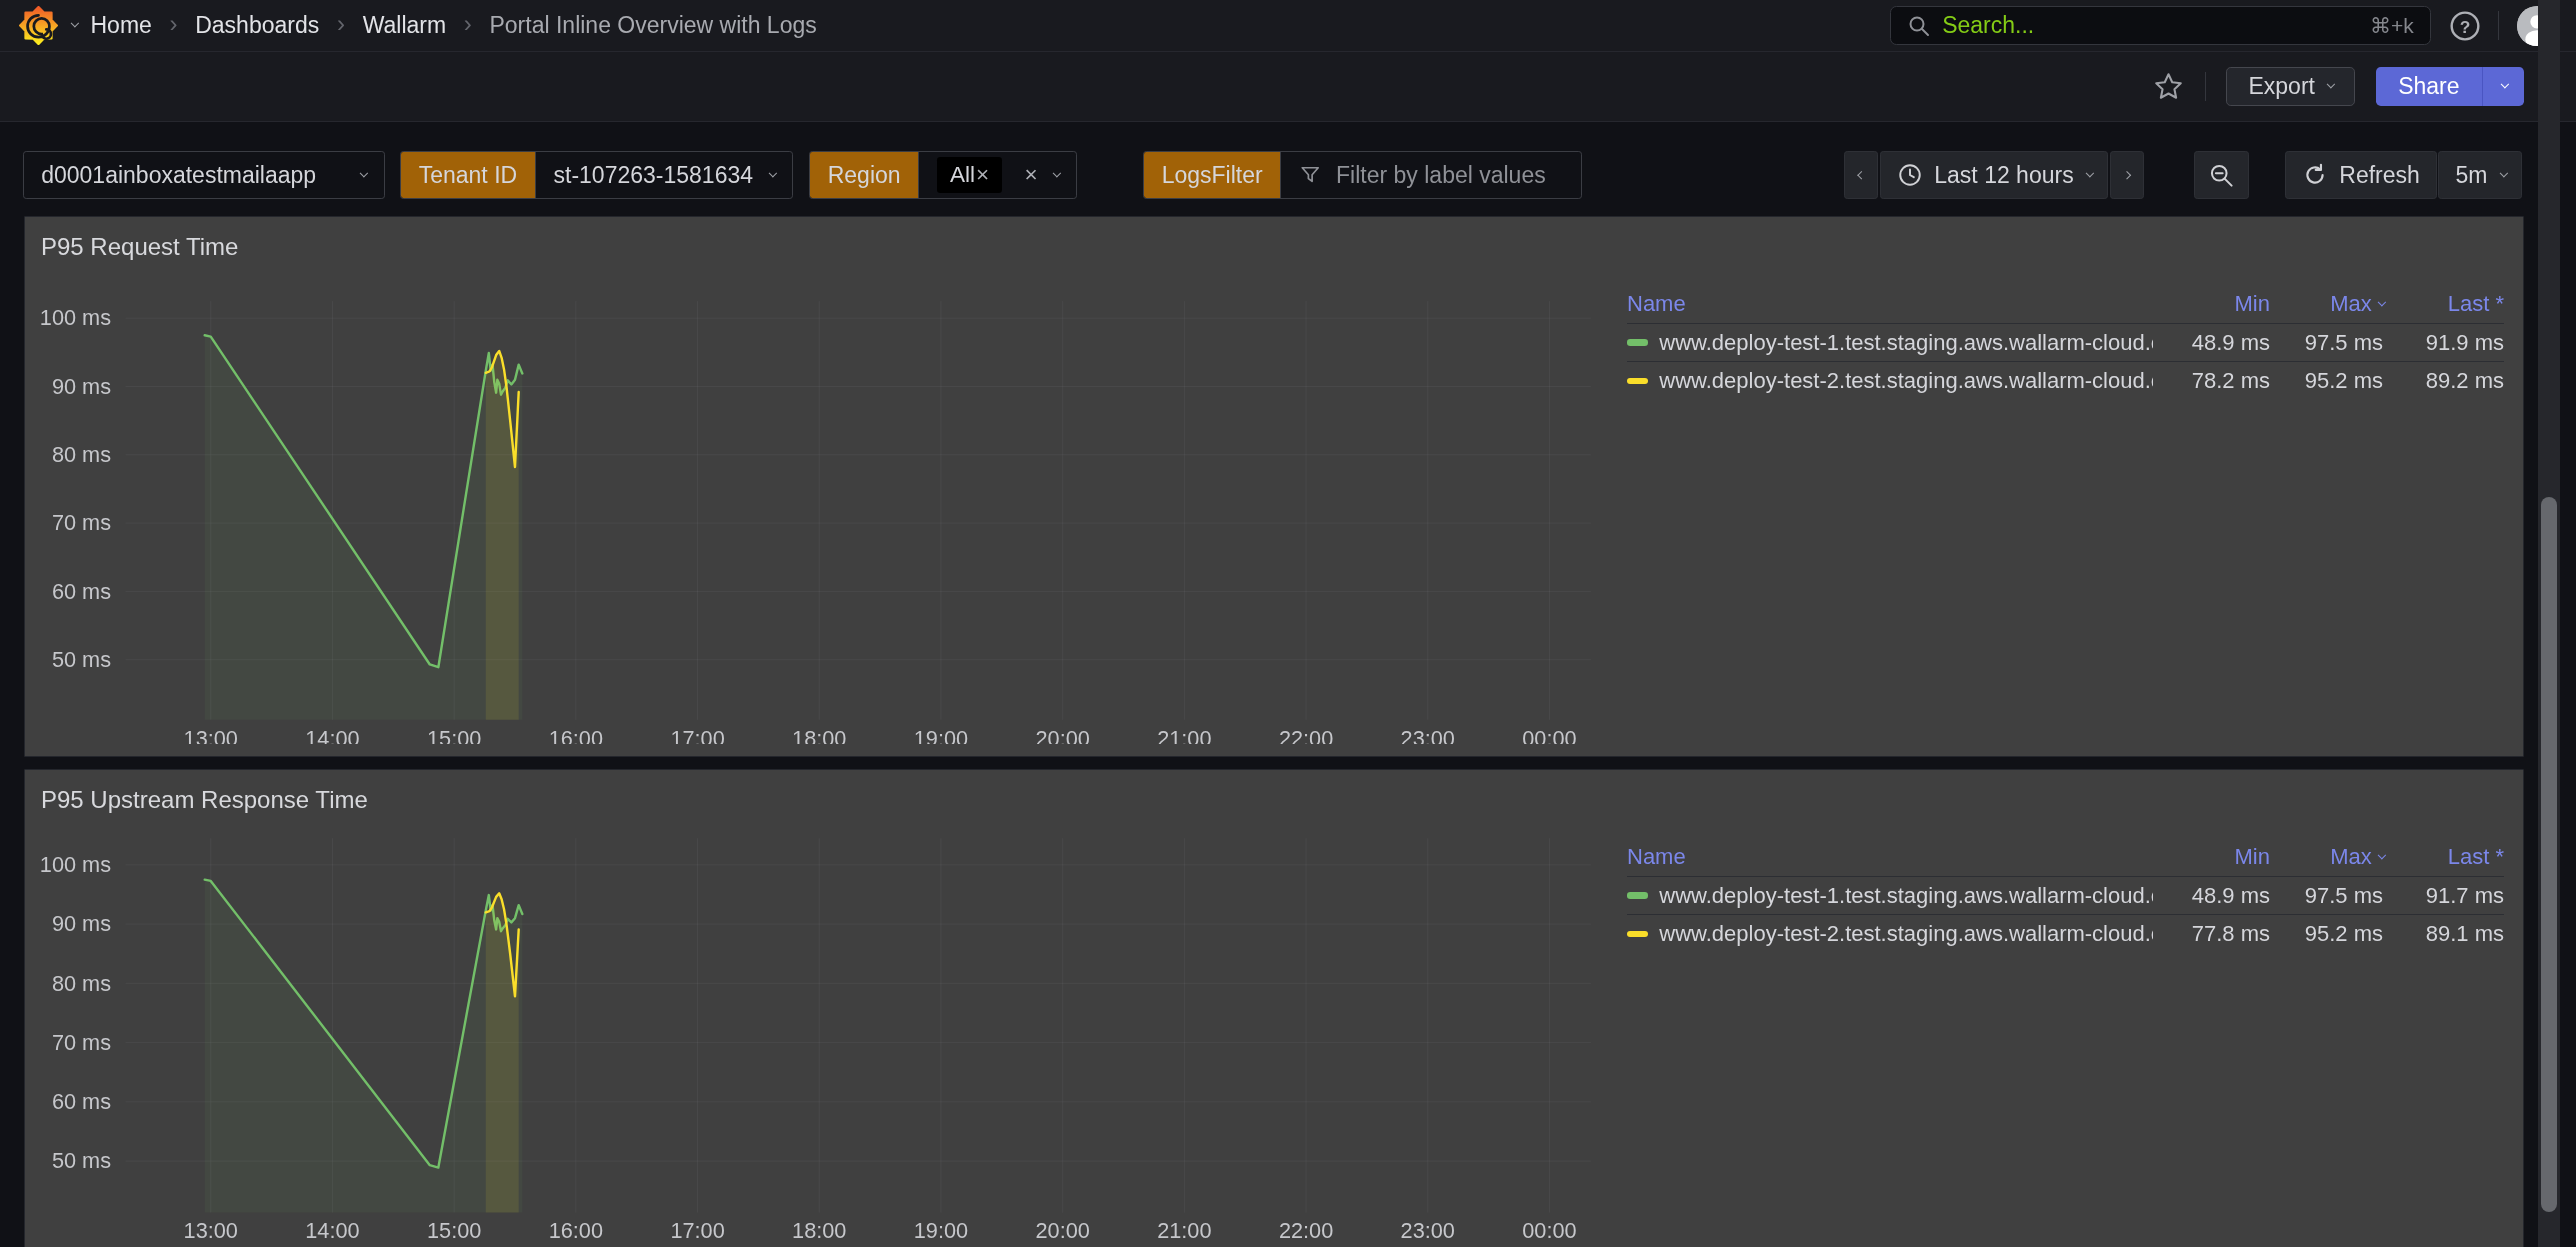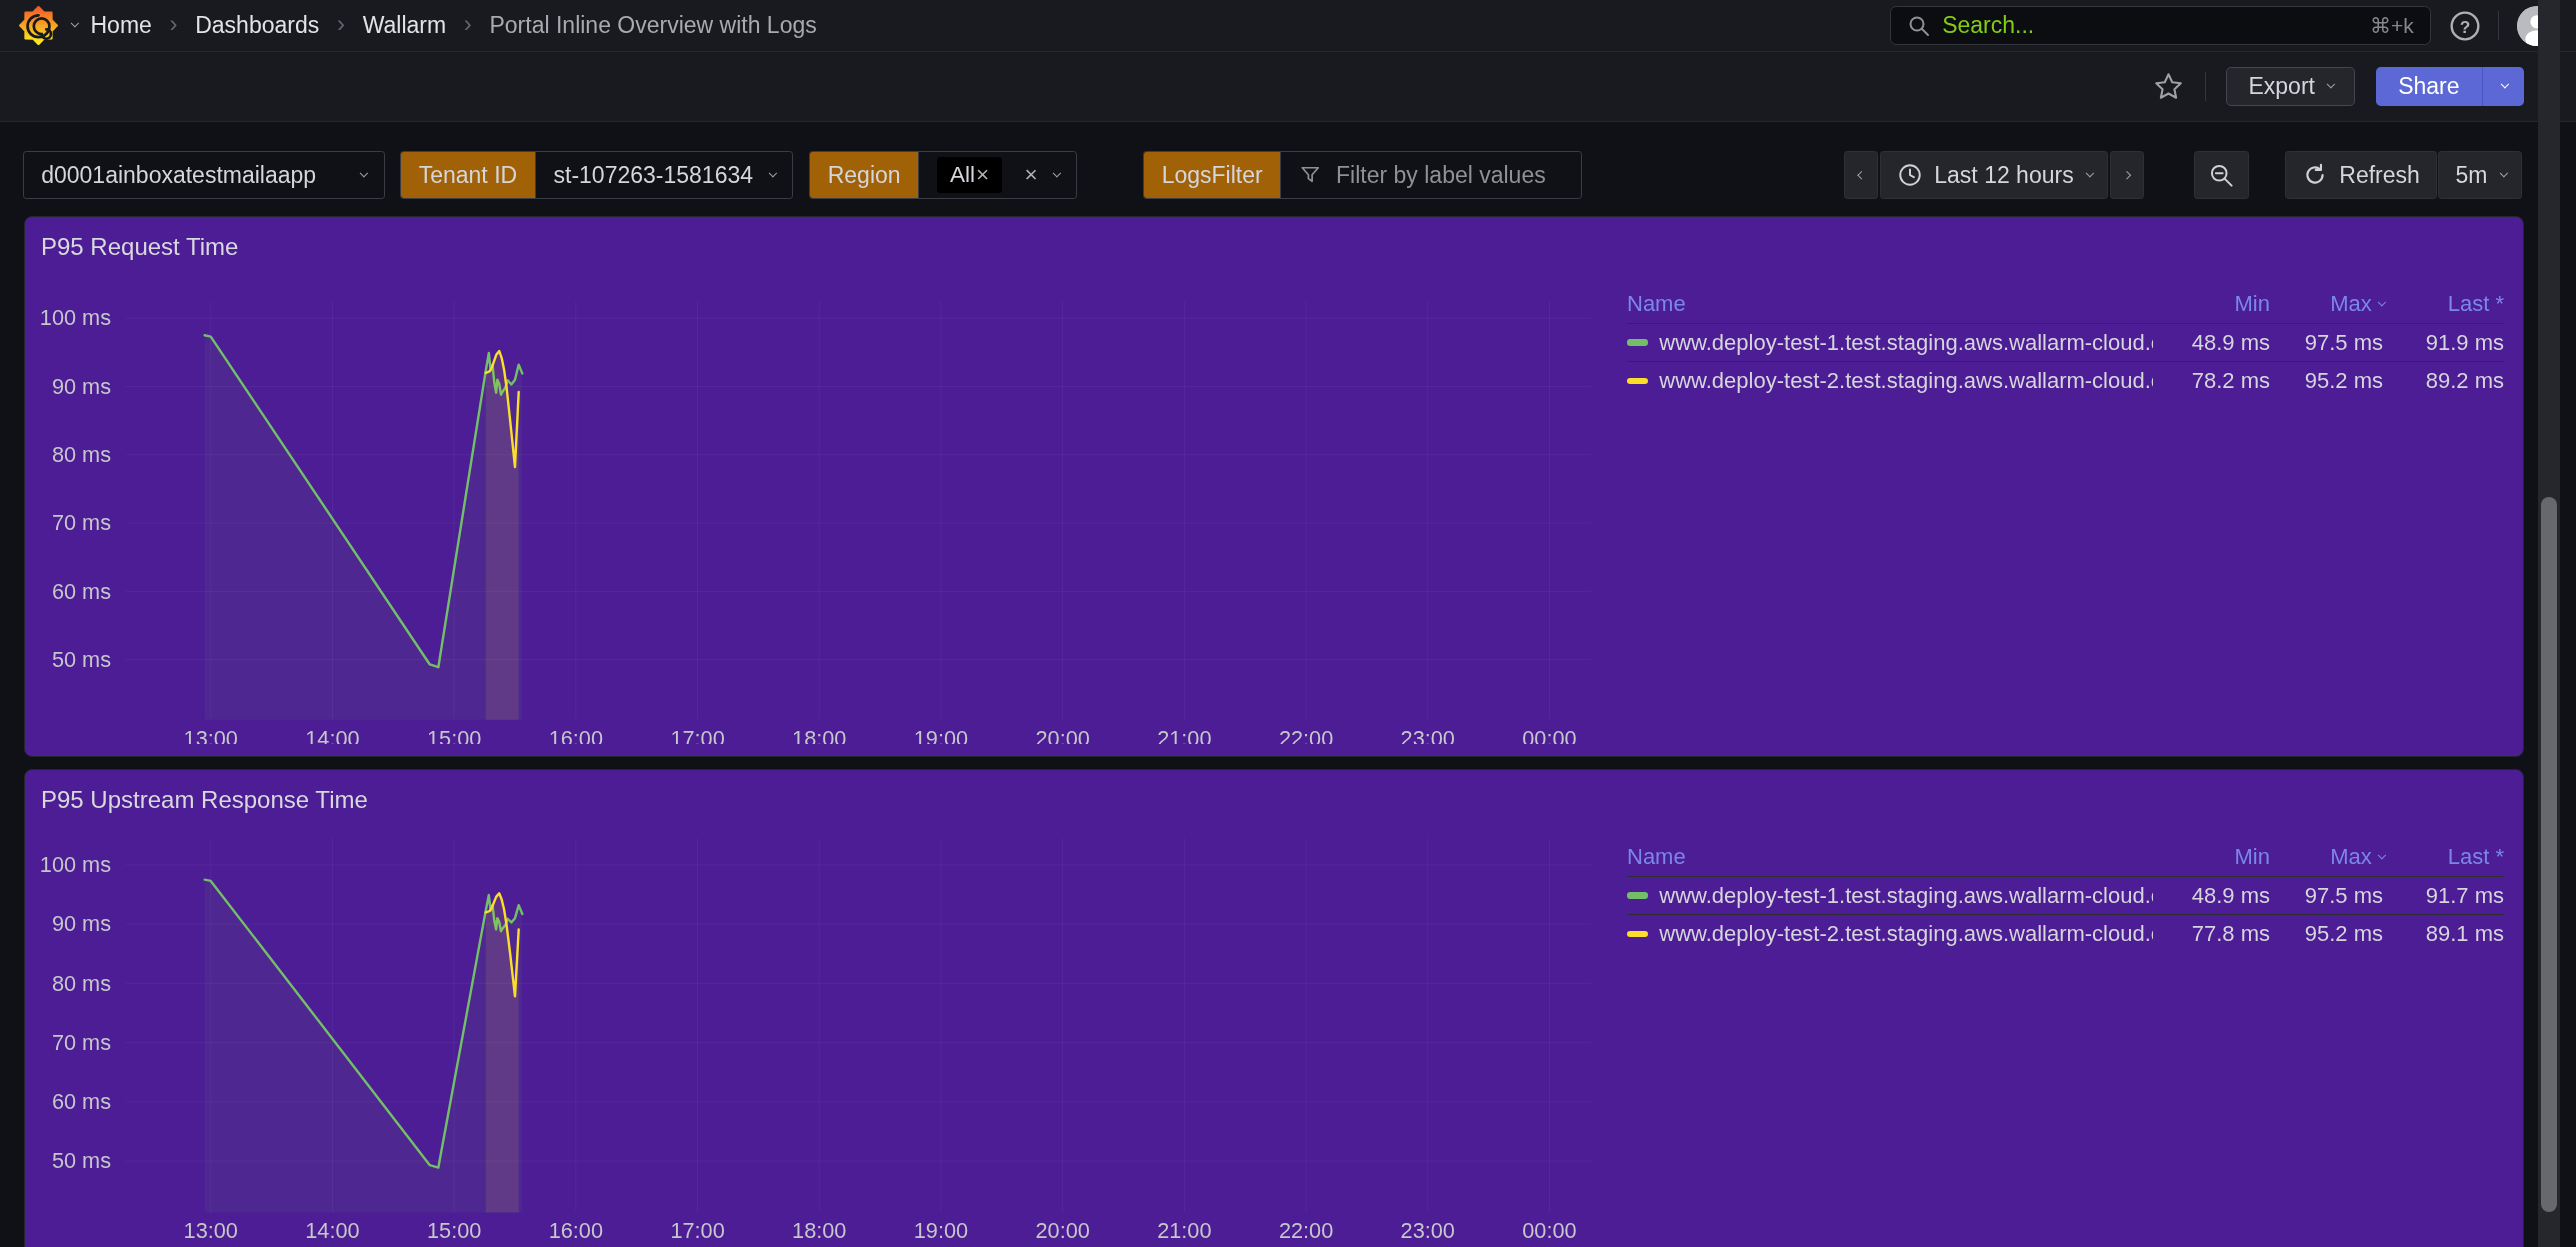--- a/index.html
+++ b/index.html
@@ -55,22 +55,22 @@
     align-items:flex-end; gap:1px; font-size:22.5px; }
   .chip .x, .clear-x { color:#aeb0b6; font-size:22.5px; }
   .ctl .ph { color:#8f9197; }
   .tp-group { position:absolute; top:29px; height:48px; display:flex; gap:1.6px; }
   .tpbtn { background:#24262b; border:0.8px solid #2e3036; color:#d5d6db; height:48px;
     display:flex; align-items:center; gap:11.3px; padding:0 16px; font-size:23px;
     font-weight:500; border-radius:3.2px; }
   .tpbtn.narrow { padding:0 13px; }
 
   
-  .panel { position:absolute; left:24px; width:2500px; background:#4c1d95;
-    border:0.8px solid #24262c; border-radius:8px; }
+  .panel { position:absolute; left:24px; width:2500px; background:#404040;
+    border:0.8px solid #24262c; border-radius:1px; }
   .panel-title { position:absolute; left:16px; top:16px; font-size:24px;
     font-weight:500; color:#d8d9dd; }
   .chart { position:absolute; left:12px; }
   svg text { font-family:"Liberation Sans", sans-serif; font-size:27px; fill:#c6c7cb; }
 
   
   .legend { position:absolute; left:1602px; width:877px; font-size:22px; }
   .lrow { display:flex; align-items:center; height:38px; }
   .lrow.head { height:39px; color:#7b87ea; font-weight:500; border-bottom:0.8px solid #2c2e33; }
   .lrow.r1 { border-bottom:0.8px solid #2c2e33; }

